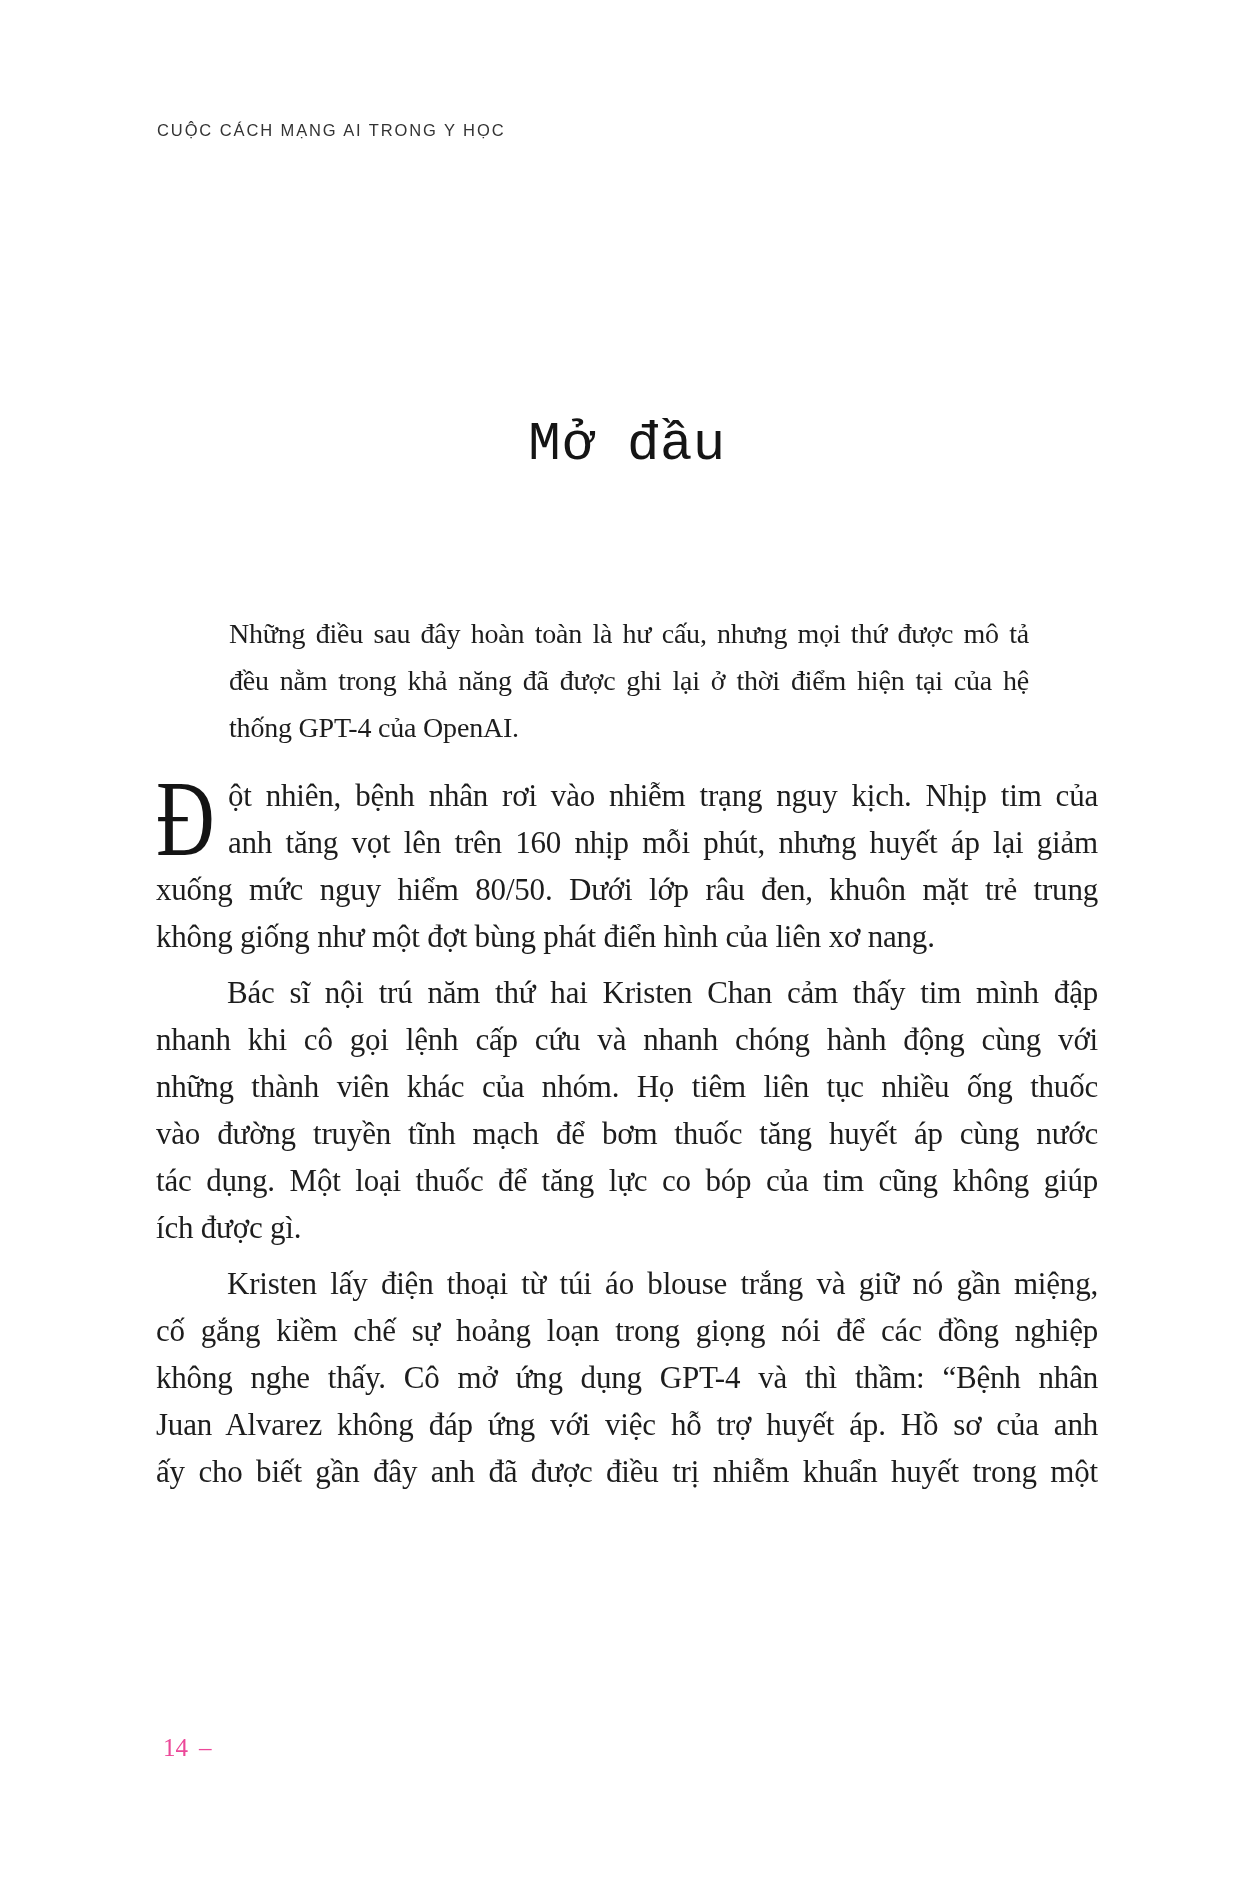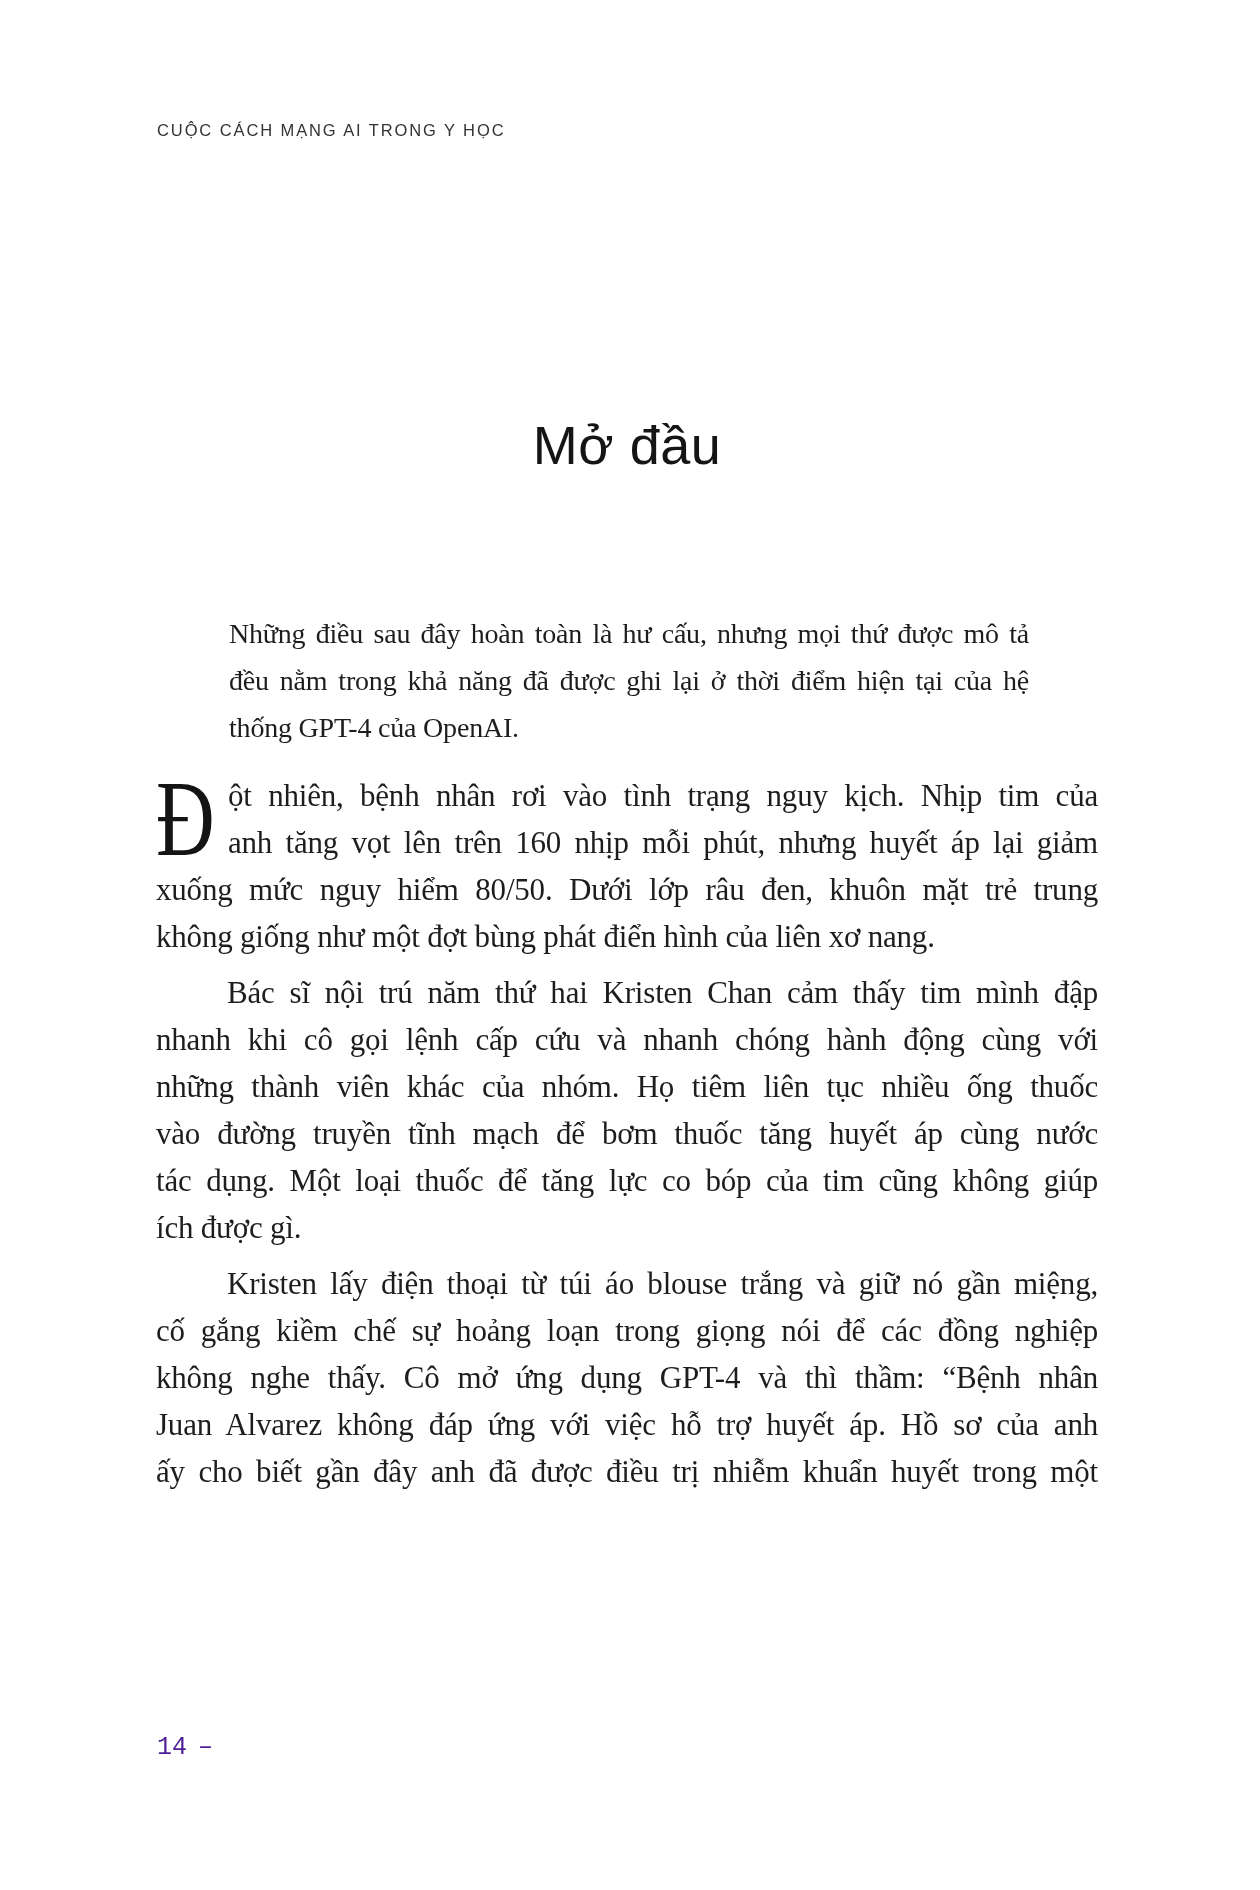--- a/index.html
+++ b/index.html
@@ -23,21 +23,21 @@
     color: #333333;
     white-space: nowrap;
   }
   .chapter-title {
     position: absolute;
     left: 156px;
     width: 942px;
     top: 415px;
     margin: 0;
     text-align: center;
-    font-family: Liberation Sans, sans-serif;
+    font-family: Liberation Mono, monospace;
     font-weight: 500;
     font-size: 54px;
     line-height: 60px;
     letter-spacing: 0.5px;
     color: #151515;
   }
   .epigraph {
     position: absolute;
     left: 229px;
     width: 800px;
@@ -81,26 +81,26 @@
     font-family: "Liberation Serif", serif;
     font-size: 107px;
     line-height: 1;
     font-weight: 400;
     color: #141414;
     transform: scaleX(0.76);
     transform-origin: left top;
   }
   .page-footer {
     position: absolute;
-    left: 157px;
+    left: 163px;
     top: 1733px;
-    font-family: Liberation Mono, monospace;
+    font-family: Liberation Serif, serif;
     font-size: 25px;
     line-height: 30px;
-    color: #4c1d95;
+    color: #ec4899;
   }
   .page-footer .dash { margin-left: 11px; }
 </style>
 </head>
 <body>
 
 <div class="page">
 
   <div class="running-header">CUỘC CÁCH MẠNG AI TRONG Y HỌC</div>
 
@@ -110,21 +110,21 @@
       <div class="jline">Những điều sau đây hoàn toàn là hư cấu, nhưng mọi thứ được mô tả</div>
       <div class="jline">đều nằm trong khả năng đã được ghi lại ở thời điểm hiện tại của hệ</div>
       <div class="jline endline">thống GPT-4 của OpenAI.</div>
     </div>
 
   <div class="body-text">
       <div class="paragraph">
         <span class="drop-cap-box">
           <span class="drop-cap-glyph">Đ</span>
         </span>
-        <div class="jline">ột nhiên, bệnh nhân rơi vào tình trạng nguy kịch. Nhịp tim của</div>
+        <div class="jline">ột nhiên, bệnh nhân rơi vào nhiễm trạng nguy kịch. Nhịp tim của</div>
         <div class="jline">anh tăng vọt lên trên 160 nhịp mỗi phút, nhưng huyết áp lại giảm</div>
         <div class="jline">xuống mức nguy hiểm 80/50. Dưới lớp râu đen, khuôn mặt trẻ trung</div>
         <div class="jline endline">không giống như một đợt bùng phát điển hình của liên xơ nang.</div>
       </div>
       <div class="paragraph">
         <div class="jline first-indent">Bác sĩ nội trú năm thứ hai Kristen Chan cảm thấy tim mình đập</div>
         <div class="jline">nhanh khi cô gọi lệnh cấp cứu và nhanh chóng hành động cùng với</div>
         <div class="jline">những thành viên khác của nhóm. Họ tiêm liên tục nhiều ống thuốc</div>
         <div class="jline">vào đường truyền tĩnh mạch để bơm thuốc tăng huyết áp cùng nước</div>
         <div class="jline">tác dụng. Một loại thuốc để tăng lực co bóp của tim cũng không giúp</div>

